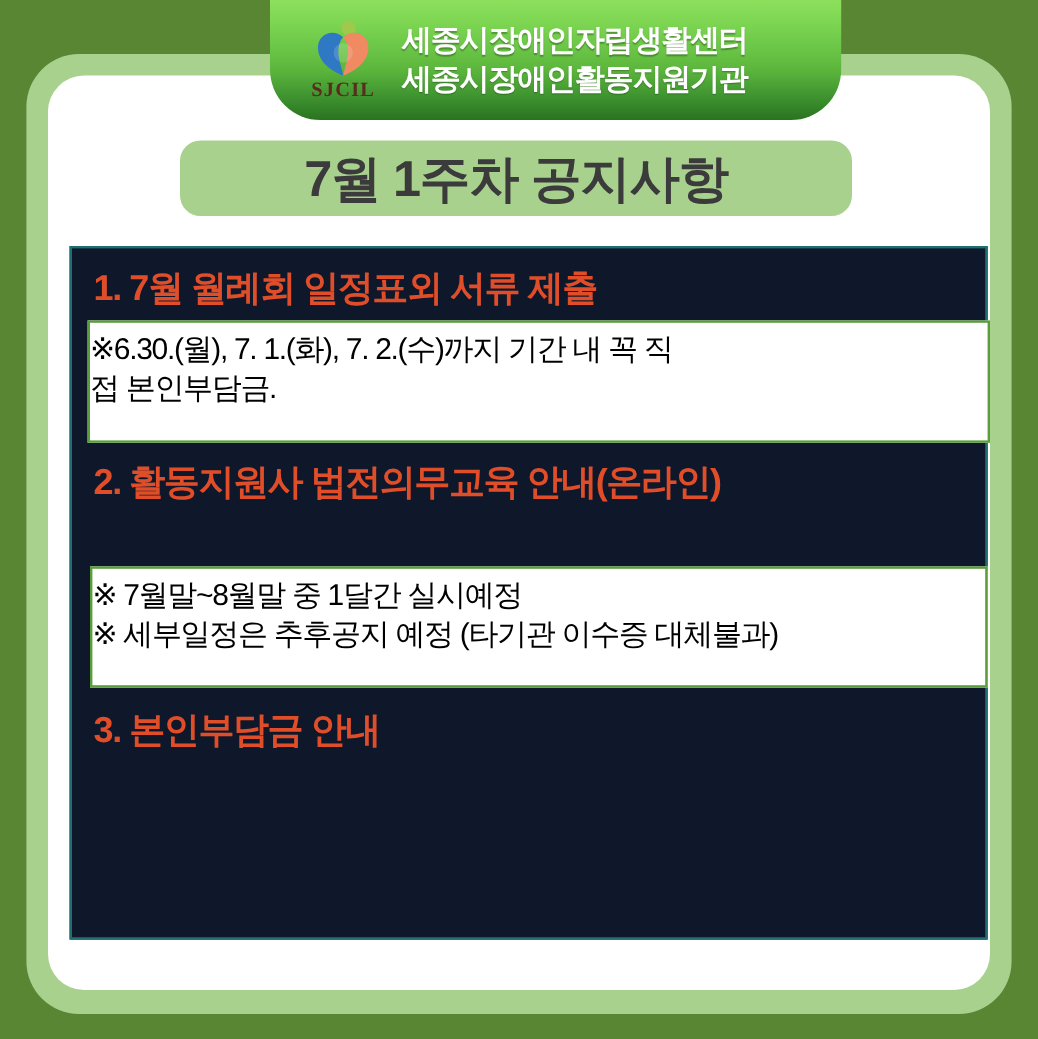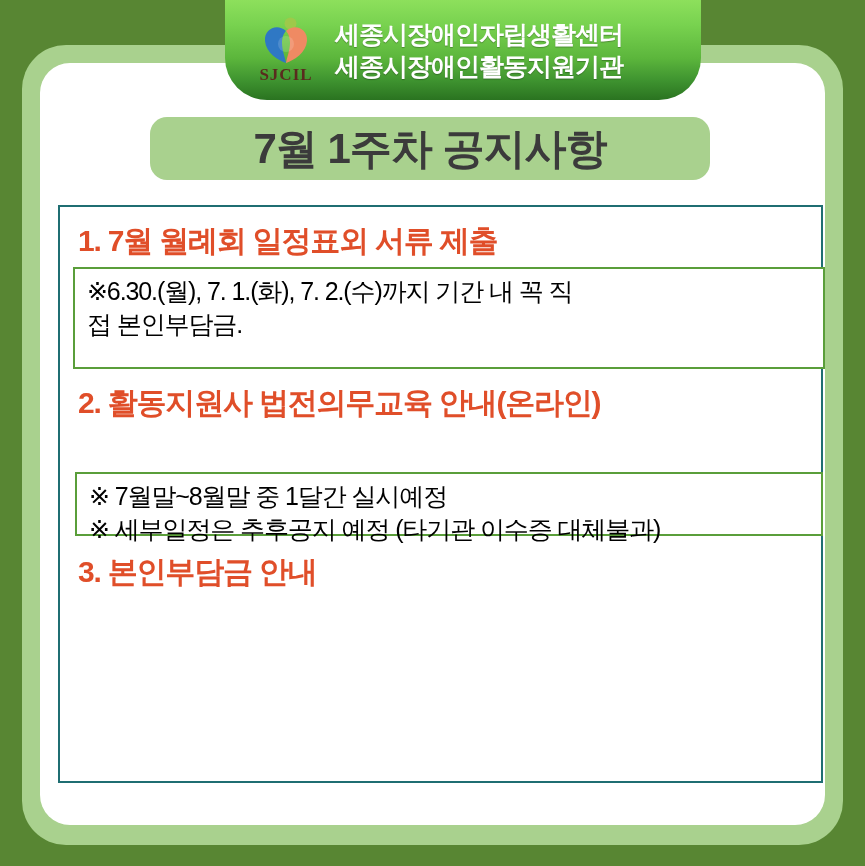--- a/index.html
+++ b/index.html
@@ -133,54 +133,54 @@
   }
 
   
   .content-box {
     position: absolute;
     left: 58px;
     top: 205px;
     width: 765px;
     height: 578px;
     border: 2px solid #1f6e72;
-    background: #ffffff;
+    background: #0f172a;
     box-sizing: border-box;
     padding: 4px 10px 0 12px;
   }
 
   .section { margin-bottom: 2px; }
 
   .section-heading {
     color: #e04e29;
     font-size: 30px;
     font-weight: bold;
     letter-spacing: -1.2px;
     line-height: 1.45;
     white-space: nowrap;
     margin: 4px 0 4px 6px;
   }
 
   .text-box {
     border: 2px solid #5a9e3a;
     box-sizing: border-box;
     background: #ffffff;
-    padding: 6px 8px 8px 12px;
+    padding: 6px 8px 8px 0;
   }
   .text-box p {
     margin: 0;
     color: #000000;
     font-size: 25px;
     line-height: 1.32;
     letter-spacing: -1.1px;
   }
 
   
   .box-1 { width: 752px; height: 102px; margin-left: 1px; }
-  .box-2 { width: 748px; height: 64px;  margin-left: 3px; margin-top: 48px; }
+  .box-2 { width: 748px; height: 101px;  margin-left: 3px; margin-top: 48px; }
   .box-3 { width: 742px; height: 80px;  margin-left: 5px; padding-top: 4px; }
 
   .sec-1 .section-heading { margin-top: 8px; }
   .sec-2 .section-heading { margin-top: 12px; }
   .sec-3 .section-heading { margin-top: 14px; margin-bottom: 8px; }
 </style>
 </head>
 <body>
 
 <div id="poster">

